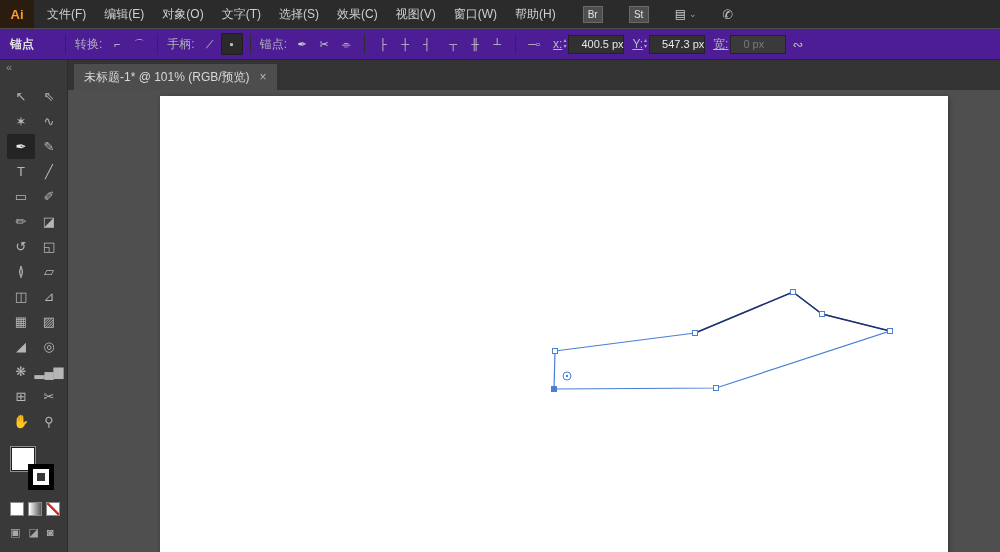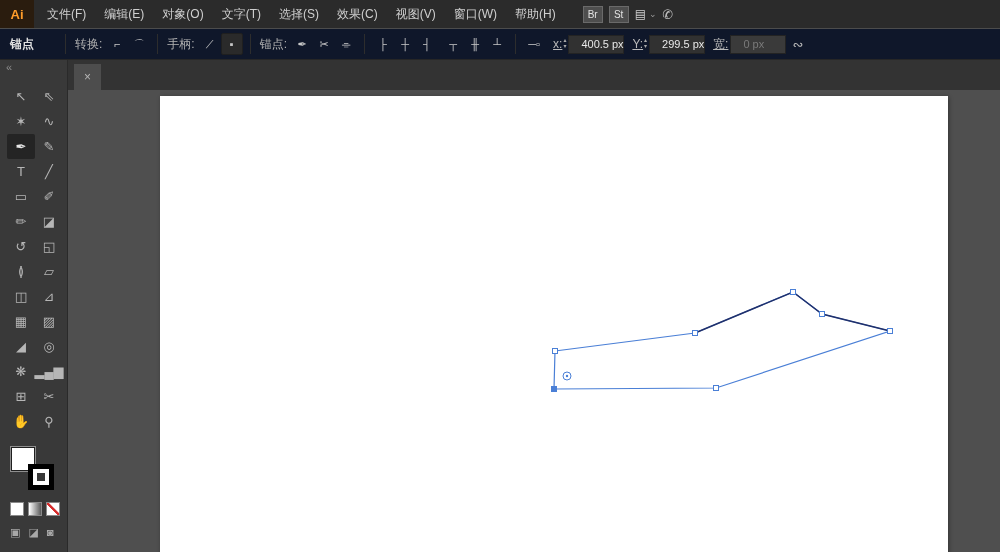--- a/index.html
+++ b/index.html
@@ -7,29 +7,29 @@
     font-family:"Liberation Sans","DejaVu Sans",sans-serif; }
   .app { width:1000px; height:552px; display:flex; flex-direction:column;border-radius:18px; }
 
   
   .menubar { height:28px; background:#2b2b2b; display:flex; align-items:center;
     color:#cfcfcf; font-size:12px; flex:0 0 auto; }
   .logo { width:34px; height:28px; background:#2a1c0e; color:#ff9c2a; font-weight:bold;
     font-size:13px; display:flex; align-items:center; justify-content:center; }
   .menu-items { display:flex; height:28px; align-items:center; margin-left:4px; }
   .menu-item { padding:12px 9px; line-height:28px; cursor:default; }
-  .menu-right { display:flex; align-items:center; gap:6px; margin-left:18px;text-align:right; }
+  .menu-right { display:flex; align-items:center; gap:26px; margin-left:18px;text-align:right; }
   .badge { min-width:20px; height:17px; padding:0 3px; background:#4e4e4e; border:1px solid #6a6a6a;
     color:#e2e2e2; font-size:10px; display:inline-flex; align-items:center; justify-content:center; }
   .ws { display:inline-flex; align-items:center; gap:3px; color:#cfcfcf; }
   .ws .caret { font-size:9px; color:#9a9a9a; }
   .share { color:#bdbdbd; font-size:13px; }
 
   
-  .controlbar { height:32px; background:#0f172a; border-top:1px solid #4c4c4c;
+  .controlbar { height:32px; background:#4c1d95; border-top:1px solid #4c4c4c;
     border-bottom:1px solid #262626; display:flex; align-items:center;
     color:#b9b9b9; font-size:12px; flex:0 0 auto; white-space:nowrap; }
   .cb-title { width:58px; padding-left:10px; font-weight:bold; color:#e0e0e0; flex:0 0 auto; }
   .sep { width:1px; height:20px; background:#2d2d2d; margin:0 7px; flex:0 0 auto; }
   .cb-label { margin:0 4px 0 2px; color:#b2b2b2; }
   .icon-btn { width:22px; height:22px; background:transparent; border:none; color:#c8c8c8;
     font-size:11px; display:inline-flex; align-items:center; justify-content:center;
     border-radius:2px; cursor:default; }
   .icon-btn.pressed { background:#2a2a2a; border:1px solid #1f1f1f; }
   .field { height:19px; width:56px; background:#313131; border:1px solid #232323;
@@ -142,21 +142,21 @@
       <span>▴</span>
       <span>▾</span>
     </span>
     <span class="field">400.5 px</span>
 
     <span class="flabel">Y:</span>
     <span class="stepper">
       <span>▴</span>
       <span>▾</span>
     </span>
-    <span class="field">299.5 px</span>
+    <span class="field">547.3 px</span>
 
     <span class="flabel">宽:</span>
     <span class="field disabled">0 px</span>
 
     <span class="link">∾</span>
   </div>
 
   <div class="workarea">
 
     <div class="toolpanel">
@@ -207,20 +207,21 @@
       <div class="modes">
         <span>▣</span>
         <span>◪</span>
         <span>◙</span>
       </div>
     </div>
 
     <div class="docarea">
       <div class="tabbar">
         <div class="tab">
+          <span>未标题-1* @ 101% (RGB/预览)</span>
           <span class="close">×</span>
         </div>
       </div>
       <div class="canvas">
         <div class="artboard"></div>
         <svg id="path-svg" viewBox="0 0 932 462">
             <polygon points="487,261 627,243 725,202 754,224 822,241 648,298 486,299" fill="none" stroke="#4a7fd6" stroke-width="1.2"></polygon>
             <polyline points="627,243 725,202 754,224 822,241" fill="none" stroke="#20306b" stroke-width="1.4"></polyline>
             <circle cx="499" cy="286" r="4" fill="none" stroke="#4a7fd6"></circle>
             <circle cx="499" cy="286" r="1.2" fill="#4a7fd6"></circle>

